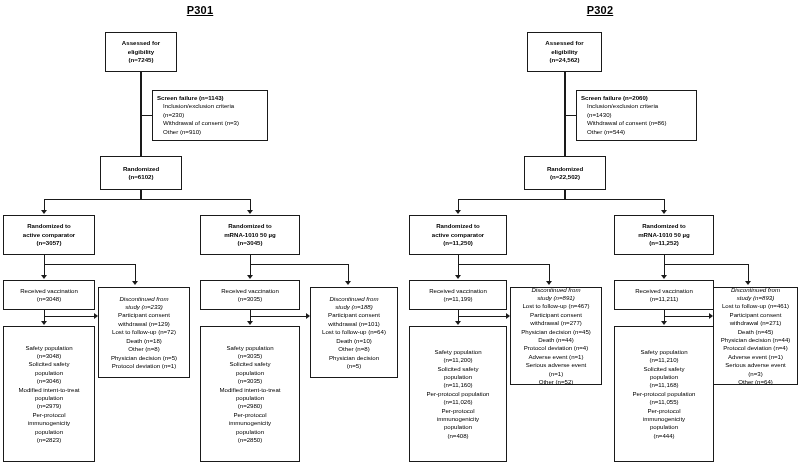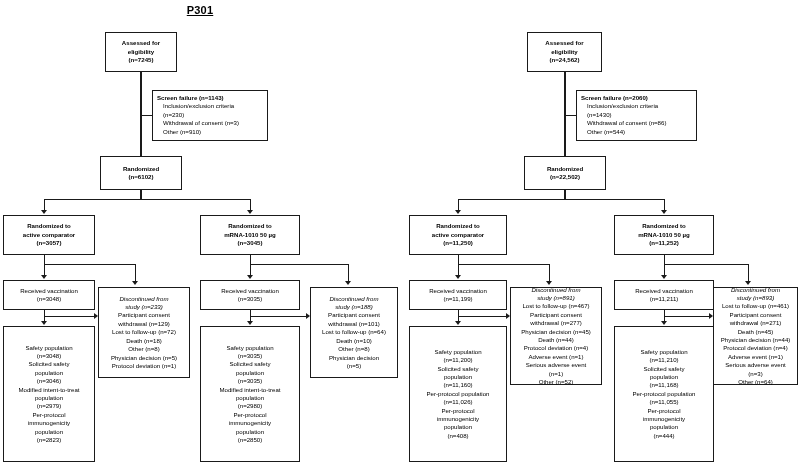--- a/index.html
+++ b/index.html
@@ -227,20 +227,21 @@
       <span class="ln">(n=2980)</span>
       <span class="ln">Per-protocol</span>
       <span class="ln">immunogenicity</span>
       <span class="ln">population</span>
       <span class="ln">(n=2850)</span>
     </div>
   </div>
 
   <div class="panel" id="panel-p302">
 
+    <div class="panel-title">P302</div>
 
     <div class="box bold" style="left:127px; top:32px; width:75px; height:40px;">
       <span class="ln">Assessed for</span>
       <span class="ln">eligibility</span>
       <span class="ln">(n=24,562)</span>
     </div>
 
     <div class="vline" style="left:164.3px; top:72px; height:84px;"></div>
     <div class="hline" style="left:164.3px; top:115px; width:12px;"></div>
 

